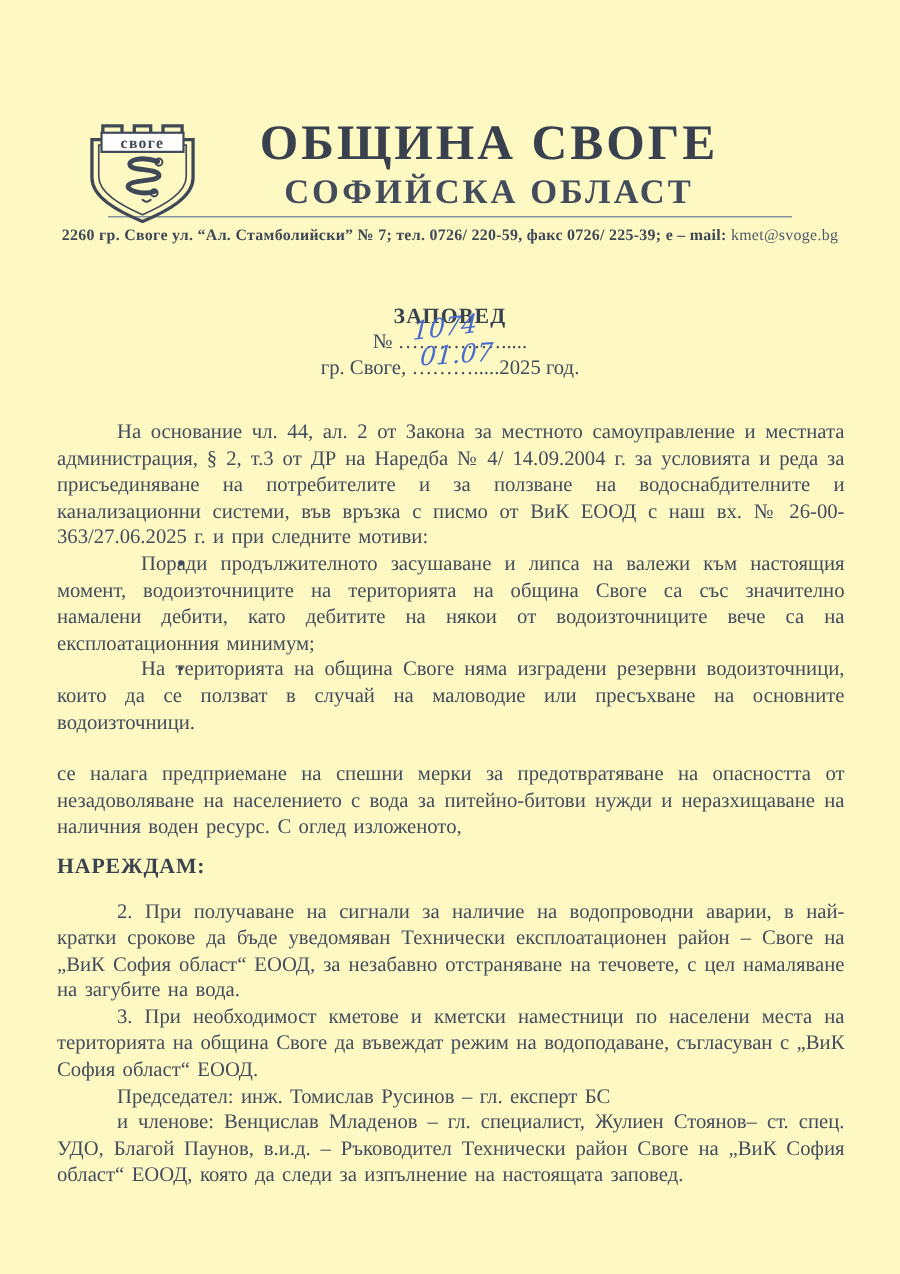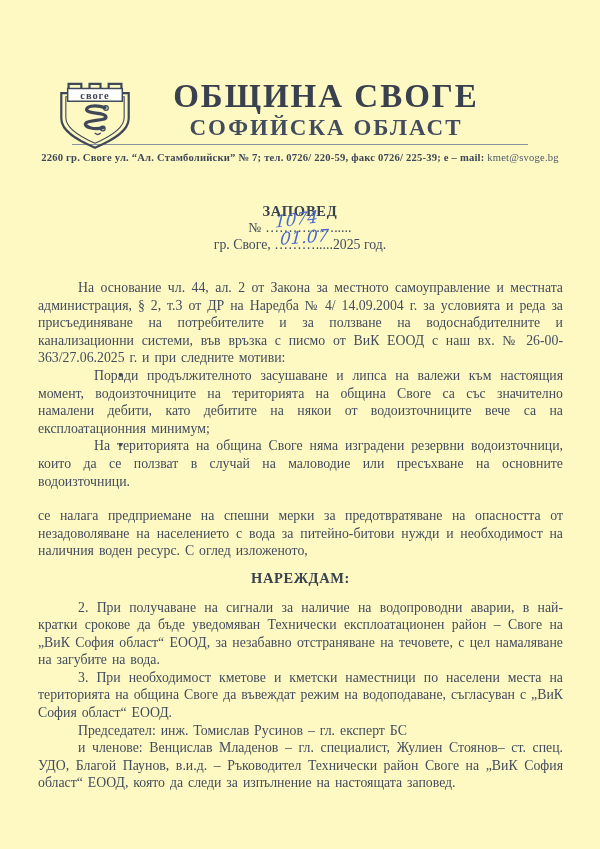--- a/index.html
+++ b/index.html
@@ -84,21 +84,21 @@
     font-size: 13.8px;
     line-height: 17.6px;
     text-align: justify;
     word-spacing: 1.5px;
     color: #424c5d;
   }
   p.indent { text-indent: 40px; }
   p.flush  { text-indent: 0; }
   .gap-above { margin-top: 17px; }
   .orders-heading {
-    text-align: center;
+    text-align: left;
     font-weight: bold;
     font-size: 14.5px;
     letter-spacing: 0.6px;
     color: #39424f;
     margin: 10px 0 11px 0;
     text-indent: 0;
   }
   .bullet-dot { display: inline-block; width: 16px; }
 </style>
 </head>
@@ -144,21 +144,21 @@
     </div>
   </div>
 
   <div class="body-text">
     <p class="indent">На основание чл. 44, ал. 2 от Закона за местното самоуправление и местната администрация, § 2, т.3 от ДР на Наредба № 4/ 14.09.2004 г. за условията и реда за присъединяване на потребителите и за ползване на водоснабдителните и канализационни системи, във връзка с писмо от ВиК ЕООД с наш вх. № 26-00-363/27.06.2025 г. и при следните мотиви:</p>
 
     <p class="indent"><span class="bullet-dot">•</span><span>Поради продължителното засушаване и липса на валежи към настоящия момент, водоизточниците на територията на община Своге са със значително намалени дебити, като дебитите на някои от водоизточниците вече са на експлоатационния минимум;</span></p>
 
     <p class="indent"><span class="bullet-dot">•</span><span>На територията на община Своге няма изградени резервни водоизточници, които да се ползват в случай на маловодие или пресъхване на основните водоизточници.</span></p>
 
-    <p class="flush gap-above">се налага предприемане на спешни мерки за предотвратяване на опасността от незадоволяване на населението с вода за питейно-битови нужди и необходимост на наличния воден ресурс. С оглед изложеното,</p>
+    <p class="flush gap-above">се налага предприемане на спешни мерки за предотвратяване на опасността от незадоволяване на населението с вода за питейно-битови нужди и неразхищаване на наличния воден ресурс. С оглед изложеното,</p>
 
     <p class="orders-heading">НАРЕЖДАМ:</p>
 
     <p class="indent">2. При получаване на сигнали за наличие на водопроводни аварии, в най-кратки срокове да бъде уведомяван Технически експлоатационен район – Своге на „ВиК София област“ ЕООД, за незабавно отстраняване на течовете, с цел намаляване на загубите на вода.</p>
     <p class="indent">3. При необходимост кметове и кметски наместници по населени места на територията на община Своге да въвеждат режим на водоподаване, съгласуван с „ВиК София област“ ЕООД.</p>
     <p class="indent">Председател: инж. Томислав Русинов – гл. експерт БС</p>
     <p class="indent">и членове: Венцислав Младенов – гл. специалист, Жулиен Стоянов– ст. спец. УДО, Благой Паунов, в.и.д.  – Ръководител Технически район Своге на „ВиК София област“ ЕООД, която да следи за изпълнение на настоящата заповед.</p>
   </div>
 
 </div>

